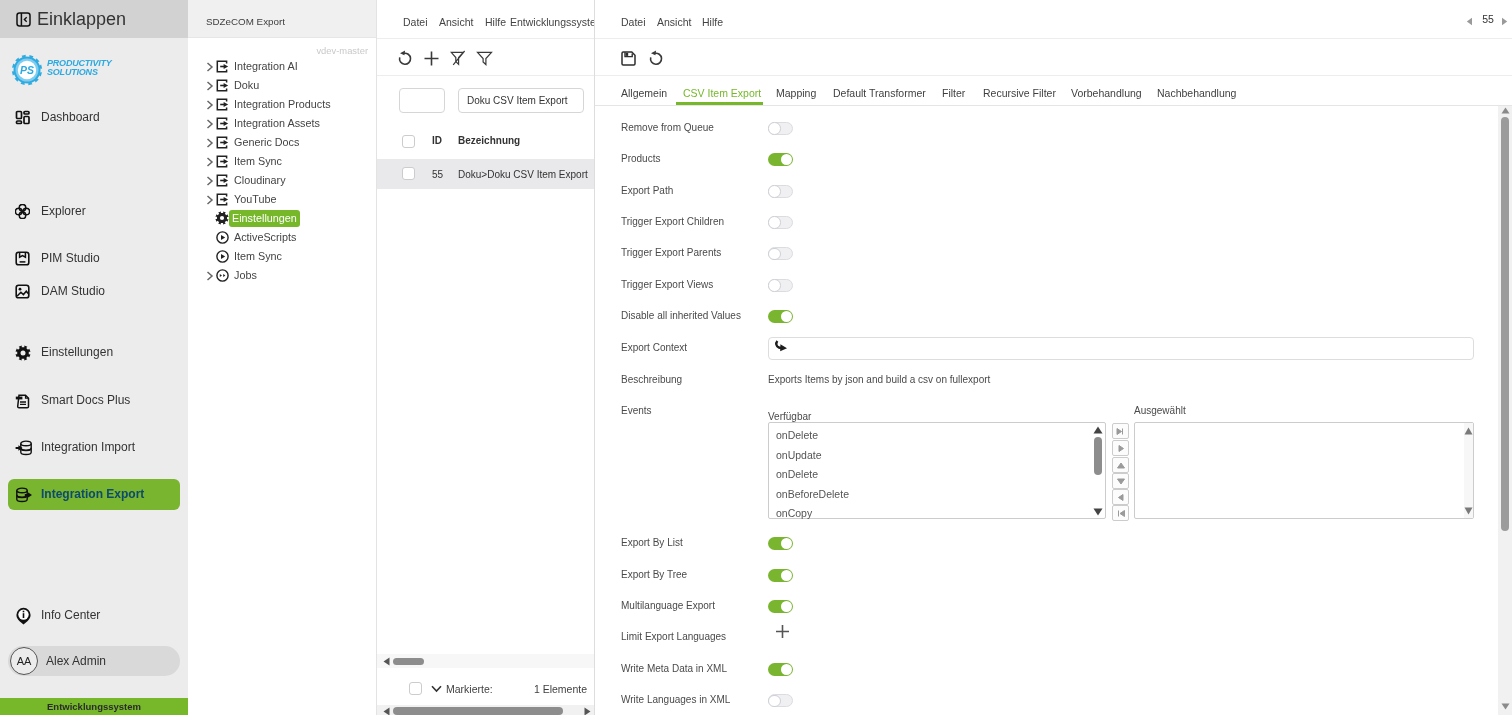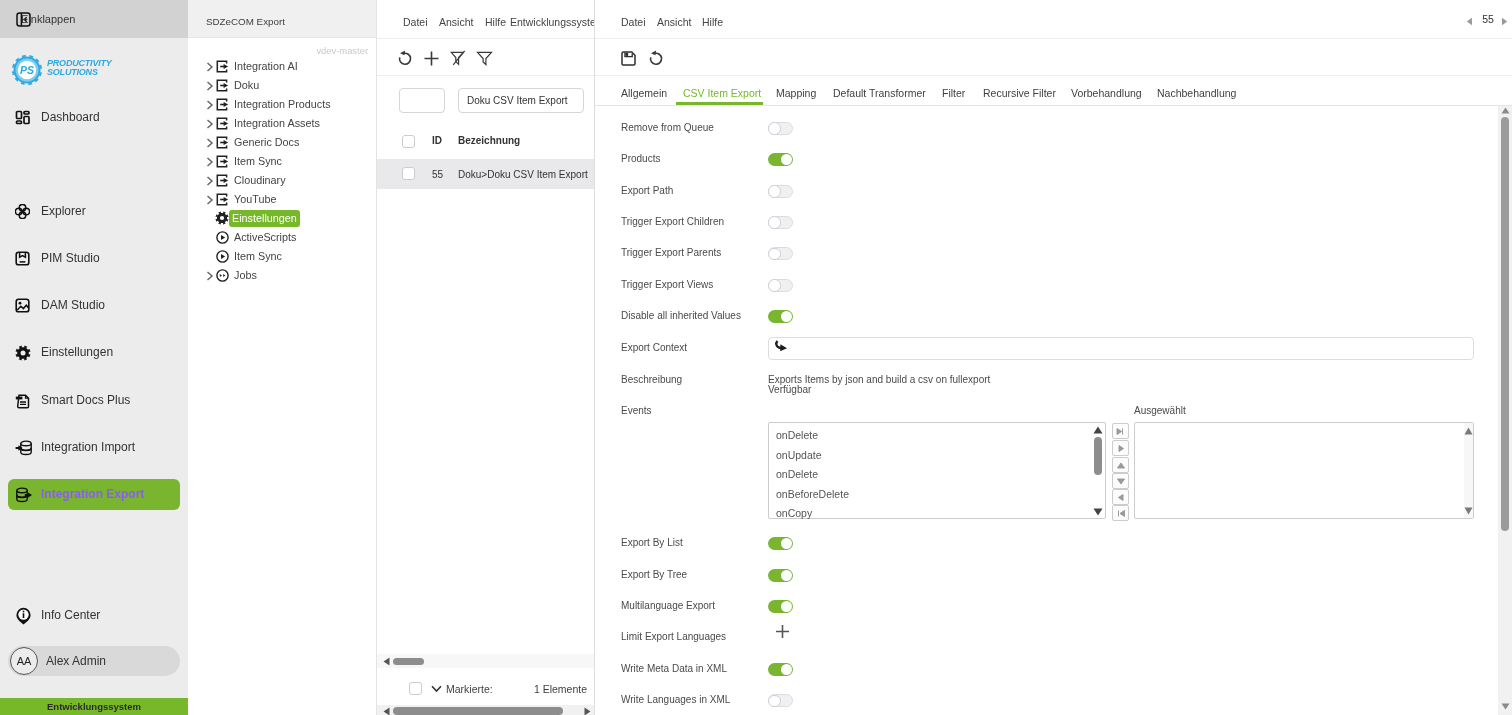--- a/index.html
+++ b/index.html
@@ -55,21 +55,21 @@
       <span class="lbl" style="">Explorer</span>
     </div>
 <div class="abs sitem" style="top:243px;">
       <svg width="15" height="15" viewBox="0 0 15 15" fill="none" stroke="#111" stroke-width="1.6">
         <rect x="1.2" y="1.2" width="12.6" height="12.6" rx="2.4"></rect>
         <path d="M4.6 1.6 v4.6 l2.9 -1.7 l2.9 1.7 v-4.6" stroke-width="1.5"></path>
         <path d="M4.6 10.9 h5.8" stroke-width="1.5"></path>
       </svg>
       <span class="lbl" style="">PIM Studio</span>
     </div>
-<div class="abs sitem" style="top:290px;text-align:right;">
+<div class="abs sitem" style="top:276px;text-align:right;">
       <svg width="15" height="15" viewBox="0 0 15 15" fill="none" stroke="#111" stroke-width="1.6">
         <rect x="1.2" y="1.2" width="12.6" height="12.6" rx="2.4"></rect>
         <circle cx="5" cy="5.2" r="1.4" fill="#111" stroke="none"></circle>
         <path d="M2.2 12 L5.9 8.2 L8.4 10.6 L11.3 7.2 L13.8 10.2" stroke-width="1.5"></path>
       </svg>
       <span class="lbl" style="">DAM Studio</span>
     </div>
 <div class="abs sitem" style="top:337px;">
       <svg width="16" height="16" viewBox="0 0 16 16">
         <path d="M15.47 9.39 L14.20 12.39 L12.95 11.22 L11.14 12.99 L12.30 14.27 L9.28 15.49 L9.22 13.77 L6.69 13.75 L6.61 15.47 L3.61 14.20 L4.78 12.95 L3.01 11.14 L1.73 12.30 L0.51 9.28 L2.23 9.22 L2.25 6.69 L0.53 6.61 L1.80 3.61 L3.05 4.78 L4.86 3.01 L3.70 1.73 L6.72 0.51 L6.78 2.23 L9.31 2.25 L9.39 0.53 L12.39 1.80 L11.22 3.05 L12.99 4.86 L14.27 3.70 L15.49 6.72 L13.77 6.78 L13.75 9.31 Z" fill="#111"></path>
@@ -100,21 +100,21 @@
 <div class="abs" style="left:8px;top:479px;width:172px;height:31px;border-radius:6px;background:#79b52f"></div>
 <div class="abs sitem" style="top:479px;height:31px;line-height:31px">
       <svg width="18" height="16" viewBox="0 0 18 16" fill="none" stroke="#111" stroke-width="1.4">
         <ellipse cx="7" cy="3.4" rx="5.2" ry="2.3"></ellipse>
         <path d="M1.8 3.4 v4.4 c0 1.25 2.3 2.3 5.2 2.3 s5.2 -1.05 5.2 -2.3 v-4.4"></path>
         <path d="M1.8 7.8 v4.4 c0 1.25 2.3 2.3 5.2 2.3 s5.2 -1.05 5.2 -2.3 v-4.4"></path>
         <path d="M1.8 9.4 c0.9 0.75 2.9 1.25 5.2 1.25 s4.3 -0.5 5.2 -1.25" stroke-width="1.3"></path>
         <path d="M9.8 8 h4" stroke-width="2"></path>
         <path d="M12.8 5.3 L17 8 L12.8 10.7 z" fill="#111" stroke="none"></path>
       </svg>
-      <span class="lbl" style="font-weight:bold;color:#8b5cf6">Integration Export</span>
+      <span class="lbl" style="font-weight:bold;color:#0c4a6e">Integration Export</span>
     </div>
 <div class="abs sitem" style="top:600px;">
       <svg style="top:7px" width="17" height="18" viewBox="0 0 17 18">
         <path d="M8.5 0.8 a7.1 7.1 0 0 1 7.1 7.1 c0 2.7 -1.7 4.8 -3.2 6.3 L8.5 17.4 L4.6 14.2 C3.1 12.7 1.4 10.6 1.4 7.9 A7.1 7.1 0 0 1 8.5 0.8 z" fill="#111"></path>
         <circle cx="8.5" cy="7.6" r="5.2" fill="#fff"></circle>
         <rect x="7.7" y="6.2" width="1.6" height="4.8" fill="#111"></rect>
         <rect x="7.7" y="3.7" width="1.6" height="1.6" fill="#111"></rect>
       </svg>
       <span class="lbl" style="">Info Center</span>
     </div>
@@ -123,21 +123,21 @@
 <div class="abs" style="left:10px;top:647px;width:28px;height:28px;line-height:28px;text-align:center;font-size:11px;color:#222">AA</div>
 <div class="abs" style="left:46px;top:646px;height:30px;line-height:30px;font-size:12px;color:#333">Alex Admin</div>
 <div class="abs" style="left:0;top:698px;width:188px;height:17px;background:#76b82a;text-align:center;font-size:9.5px;font-weight:bold;color:#2b2b2b;line-height:17px">Entwicklungssystem</div>
 </div>
 <div class="abs" id="sidehead">
 <svg class="abs" style="left:16px;top:12px" width="15" height="15" viewBox="0 0 15 15" fill="none" stroke="#111" stroke-width="1.5">
       <rect x="1" y="1" width="13" height="13" rx="2.5"></rect>
       <path d="M5.4 1 v13"></path>
       <path d="M10.7 5.3 L8.4 7.5 L10.7 9.7" stroke-width="1.4"></path>
     </svg>
-<div class="abs" style="left:21px;top:0;height:48px;line-height:38px;font-size:11px;color:#333">Einklappen</div>
+<div class="abs" style="left:37px;top:0;height:48px;line-height:38px;font-size:18px;color:#333">Einklappen</div>
 </div>
 <div class="abs" id="tree">
 <div class="abs" id="treehead">
       <div class="abs" style="left:18px;top:0;height:38px;line-height:44px;font-size:9.8px;color:#3f3f3f">SDZeCOM Export</div>
     </div>
 <div class="abs" style="right:8px;top:45px;font-size:9.4px;color:#c9c9c9">vdev-master</div>
 <div class="abs titem" style="top:57px">
       <svg class="abs" style="left:17px;top:4.5px" width="9" height="10" viewBox="0 0 9 10" fill="none" stroke="#666" stroke-width="1.5">
         <path d="M2.5 1 L7 5 L2.5 9"></path>
       </svg>
@@ -390,21 +390,21 @@
 <div class="abs flbl" style="left:26px;top:694.0px">Write Languages in XML</div>
 <div class="abs tg tgoff" style="left:172.5px;top:694.0px">
       <i></i>
     </div>
 <div class="abs" style="left:173px;top:337px;width:706px;height:23px;border:1px solid #ddd;border-radius:4px"></div>
 <svg class="abs" style="left:179px;top:340px" width="14" height="14" viewBox="0 0 14 14">
       <path d="M3.4 0.9 C1.6 3.1 1.9 6.4 5.0 7.5 L8.4 8.4" fill="none" stroke="#1d1d1d" stroke-width="2.4"></path>
       <path d="M6.4 4.3 L13.0 8.2 L6.2 11.3 z" fill="#1d1d1d"></path>
     </svg>
 <div class="abs flbl" style="left:173px;top:374px">Exports Items by json and build a csv on fullexport</div>
-<div class="abs flbl" style="left:173px;top:384px">Verfügbar</div>
+<div class="abs flbl" style="left:173px;top:411px">Verfügbar</div>
 <div class="abs flbl" style="left:539px;top:405px">Ausgewählt</div>
 <div class="abs" style="left:173px;top:422px;width:338px;height:97px;border:1px solid #ccc;border-radius:2px"></div>
 <div class="abs" style="left:181px;top:429px;font-size:10.5px;color:#555">onDelete</div>
 <div class="abs" style="left:181px;top:448.6px;font-size:10.5px;color:#555">onUpdate</div>
 <div class="abs" style="left:181px;top:468.20000000000005px;font-size:10.5px;color:#555">onDelete</div>
 <div class="abs" style="left:181px;top:487.80000000000007px;font-size:10.5px;color:#555">onBeforeDelete</div>
 <div class="abs" style="left:181px;top:507.4000000000001px;font-size:10.5px;color:#555">onCopy</div>
 <svg class="abs" style="left:498px;top:426px" width="10" height="8" viewBox="0 0 10 8">
       <path d="M5 0.5 L9.5 7.5 H0.5 z" fill="#444"></path>
     </svg>

